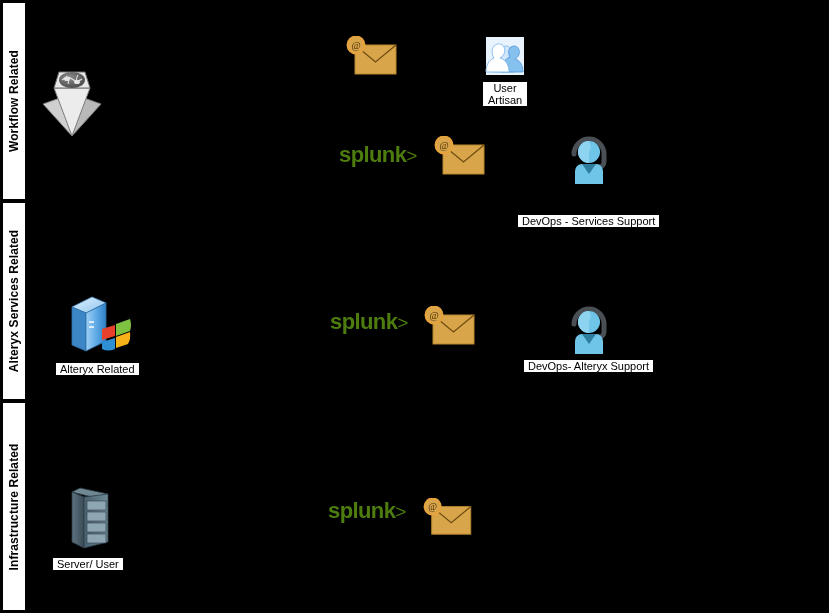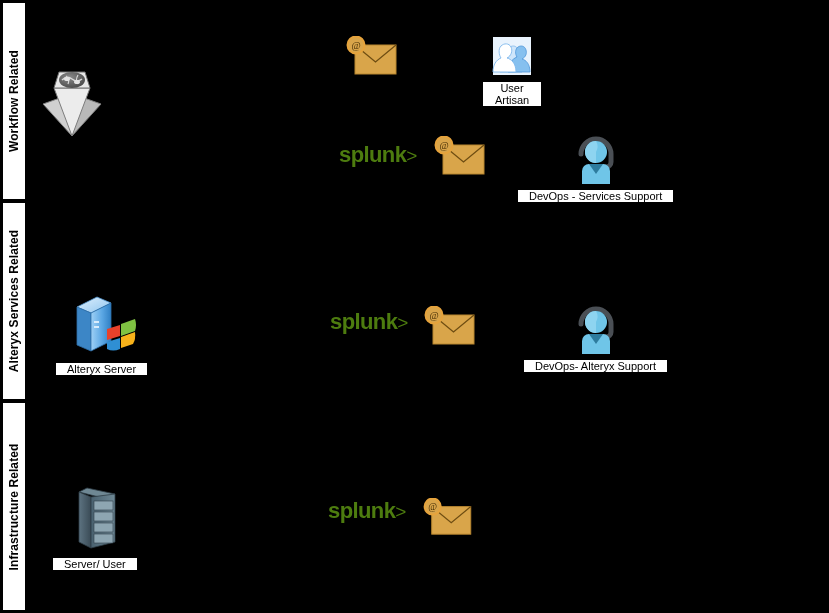--- a/index.html
+++ b/index.html
@@ -60,21 +60,21 @@
     display: flex;
     flex-direction: column;
     align-items: center;
   }
   .node-label {
     margin-top: 2px;
     background: #ffffff;
     color: #000000;
     font-size: 11px;
     line-height: 12px;
-    padding: 0px 11px;
+    padding: 0px 4px;
     white-space: nowrap;
     text-align: center;
     font-family: "Liberation Sans", sans-serif;
   }
   .node-label.two-line {
     white-space: normal;
     width: 36px;
   }
 
   .icon-box { position: relative; }
@@ -168,21 +168,21 @@
     <div class="icon-box">
       <svg width="56" height="42" viewBox="0 0 56 42">
         <rect x="13" y="9" width="41" height="29" fill="#d9a54a" stroke="#b8862f" stroke-width="1"></rect>
         <polyline points="13,9 33.5,26 54,9" fill="none" stroke="#6e4d12" stroke-width="1.3"></polyline>
         <circle cx="14" cy="9" r="8.5" fill="#d9a54a" stroke="#e6a33c" stroke-width="2"></circle>
         <text x="14" y="13" font-size="10" font-family="Liberation Serif, serif" fill="#4a3208" text-anchor="middle">@</text>
       </svg>
     </div>
   </div>
 
-  <div class="node" style="left:492px; top:130px;">
+  <div class="node" style="left:492px; top:130px;gap:25px;">
     <div class="icon-box">
       <svg width="44" height="52" viewBox="0 0 44 52">
         <path d="M7 22 a15 15 0 0 1 30 0 v8 a5 5 0 0 1 -5 5 h-2" fill="none" stroke="#4a4f55" stroke-width="5" stroke-linecap="round"></path>
         <circle cx="22" cy="20" r="11" fill="#6fc5e8"></circle>
         <path d="M22 20 a11 11 0 0 0 0 -11 a11 11 0 0 0 0 22 z" fill="#8ed4f0"></path>
         <path d="M8 52 v-13 a7 7 0 0 1 7 -7 h14 a7 7 0 0 1 7 7 v13 z" fill="#6fc5e8"></path>
         <path d="M15 32 l7 10 l7 -10 z" fill="#2e7c9e"></path>
       </svg>
     </div>
     <div class="node-label">DevOps - Services Support</div>
@@ -213,21 +213,21 @@
         <polygon points="26,22 46,12 46,50 26,60" fill="url(#srvFace)" stroke="#2d6ea8" stroke-width="0.8"></polygon>
         <rect x="29" y="30" width="5" height="2" fill="#d9edfc"></rect>
         <rect x="29" y="35" width="5" height="2" fill="#d9edfc"></rect>
 
         <path d="M42 38 l13 -4 v11 l-13 4 z" fill="#e8412b"></path>
         <path d="M56 33 l14 -5 q2 6 0 12 l-14 5 z" fill="#7fc242"></path>
         <path d="M42 51 l13 -4 v11 q-7 3 -13 0 z" fill="#2f8fd4"></path>
         <path d="M56 46 l14 -5 q1 7 -2 12 l-12 4 z" fill="#f7b21a"></path>
       </svg>
     </div>
-    <div class="node-label">Alteryx Server</div>
+    <div class="node-label">Alteryx Related</div>
   </div>
 
   <div class="splunk-mark" style="left:304px; top:109px;">
     <span>splunk</span><span class="chev">&gt;</span>
   </div>
 
   <div class="node" style="left:394px; top:104px;">
     <div class="icon-box">
       <svg width="56" height="42" viewBox="0 0 56 42">
         <rect x="13" y="9" width="41" height="29" fill="#d9a54a" stroke="#b8862f" stroke-width="1"></rect>

